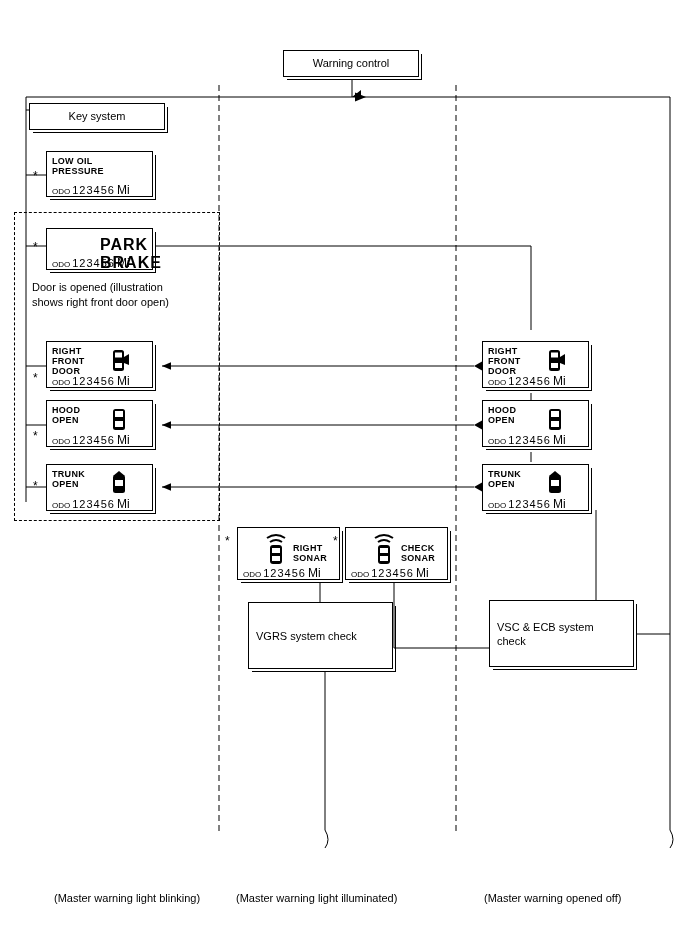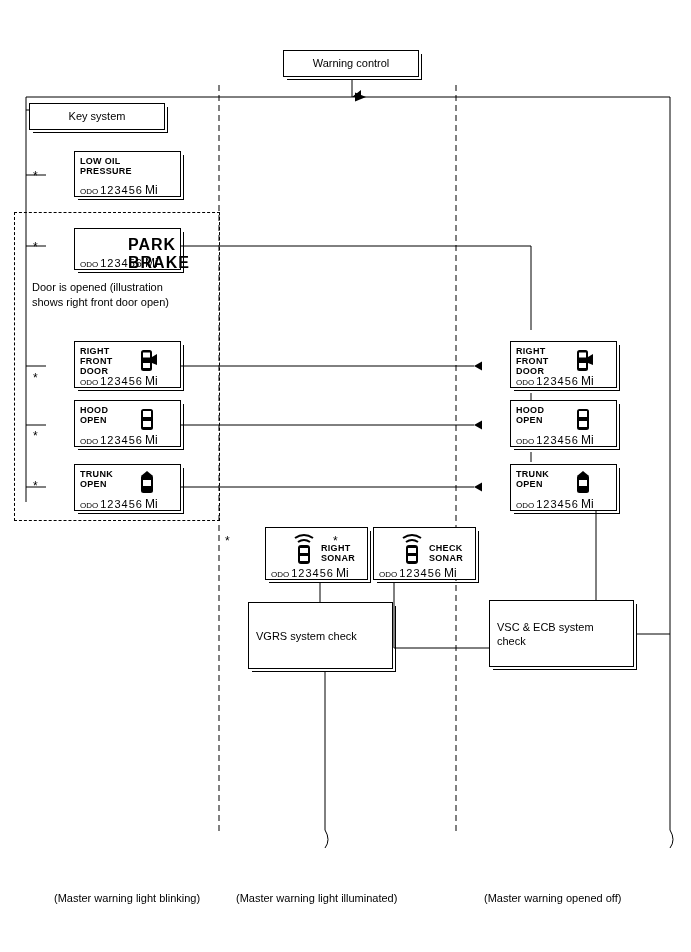--- a/index.html
+++ b/index.html
@@ -29,21 +29,21 @@
     position:absolute;left:0;top:0;right:3px;bottom:3px;
     display:flex;align-items:center;justify-content:center;
     font-size:11px;text-align:center;line-height:1.2;
   }
   .lefttext{
     position:absolute;left:8px;top:50%;transform:translateY(-50%);
     font-size:11px;line-height:1.25;
   }
 
   
-  .panel{position:absolute;box-sizing:border-box;margin-left:28px;}
+  .panel{position:absolute;box-sizing:border-box;}
   .panel .p-inner{
     position:absolute;left:0;top:0;right:3px;bottom:3px;
     border:1px solid #000;background:#fff;box-sizing:border-box;
   }
   .panel .p-shb{position:absolute;left:4px;right:0;bottom:0;height:1px;background:#000;}
   .panel .p-shr{position:absolute;top:4px;bottom:0;right:0;width:1px;background:#000;}
 
   .msg{
     position:absolute;left:6px;top:5px;
     font-size:9px;font-weight:bold;letter-spacing:.3px;line-height:1.12;

